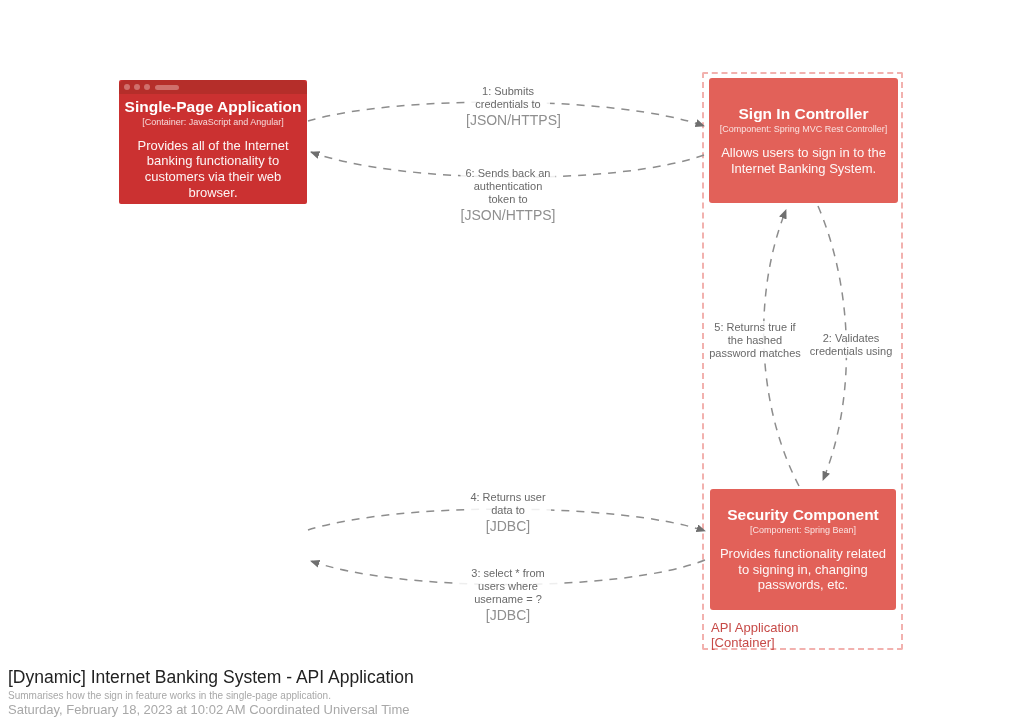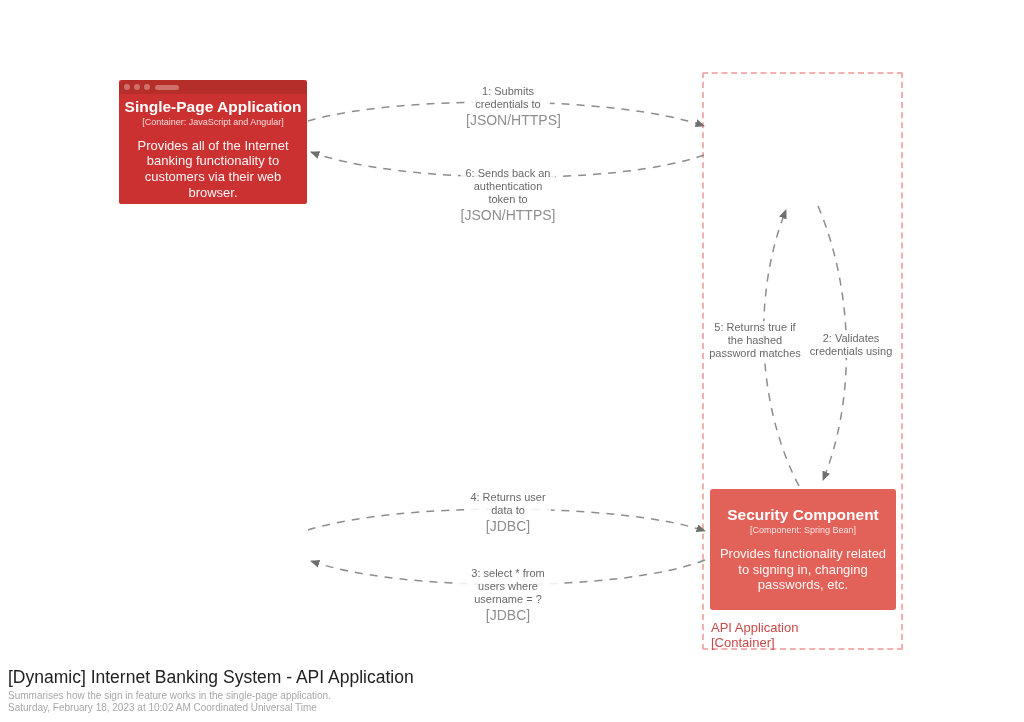--- a/index.html
+++ b/index.html
@@ -49,21 +49,21 @@
   .database{left:119px;top:488px;width:188px;height:122px;background:transparent;padding-top:8px;}
   .cyl{position:absolute;left:0;top:0;width:188px;height:122px;z-index:-1;}
 
   .rel-label{position:absolute;transform:translateX(-50%);text-align:center;
     color:var(--relationship-text);font-size:11px;line-height:1.18;background:rgba(255,255,255,0.85);}
   .rel-tech{display:block;font-size:14px;color:var(--relationship-tech);margin-top:1px;}
   .w80{width:84px}.w95{width:95px}.w96{width:96px}.w100{width:100px}.w92{width:92px}.w85{width:86px}
 
   .diagram-title{position:absolute;left:8px;top:667px;font-size:17.5px;color:var(--title-text);}
   .diagram-desc{position:absolute;left:8px;top:690px;font-size:10px;color:var(--muted-text);}
-  .diagram-date{position:absolute;left:8px;top:702px;font-size:10px;color:var(--muted-text);}
+  .diagram-date{position:absolute;left:8px;top:702px;font-size:13px;color:var(--muted-text);}
 </style>
 </head>
 <body>
 
 <div class="canvas">
 
   <div class="boundary"></div>
   <div class="boundary-label">
     <span>API Application</span>
     <span class="b-meta">[Container]</span>
@@ -88,20 +88,25 @@
       <span class="dot dot1"></span>
       <span class="dot dot2"></span>
       <span class="dot dot3"></span>
       <span class="addr"></span>
     </div>
     <div class="n-title">Single-Page Application</div>
     <div class="n-meta">[Container: JavaScript and Angular]</div>
     <div class="n-desc">Provides all of the Internet banking functionality to customers via their web browser.</div>
   </div>
 
+  <div class="node signin">
+    <div class="n-title">Sign In Controller</div>
+    <div class="n-meta">[Component: Spring MVC Rest Controller]</div>
+    <div class="n-desc">Allows users to sign in to the Internet Banking System.</div>
+  </div>
 
   <div class="node database">
     <svg class="cyl" viewBox="0 0 188 122">
       <ellipse cx="94" cy="15" rx="93.5" ry="15" fill="#cb3131"></ellipse>
       <rect x="0.5" y="15" width="187" height="92" fill="#cb3131"></rect>
       <ellipse cx="94" cy="107" rx="93.5" ry="15" fill="#cb3131"></ellipse>
     </svg>
     <div class="n-title">Database</div>
     <div class="n-meta">[Container: Oracle Database Schema]</div>
     <div class="n-desc">Stores user registration information, hashed authentication credentials, access logs, etc.</div>

